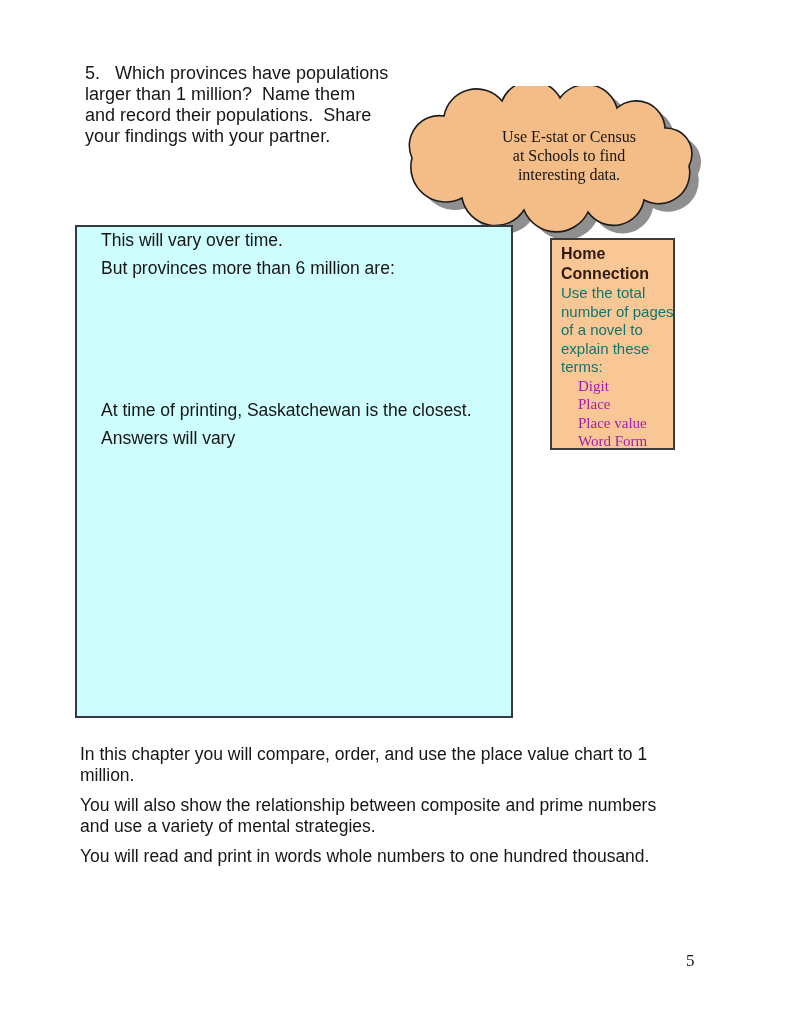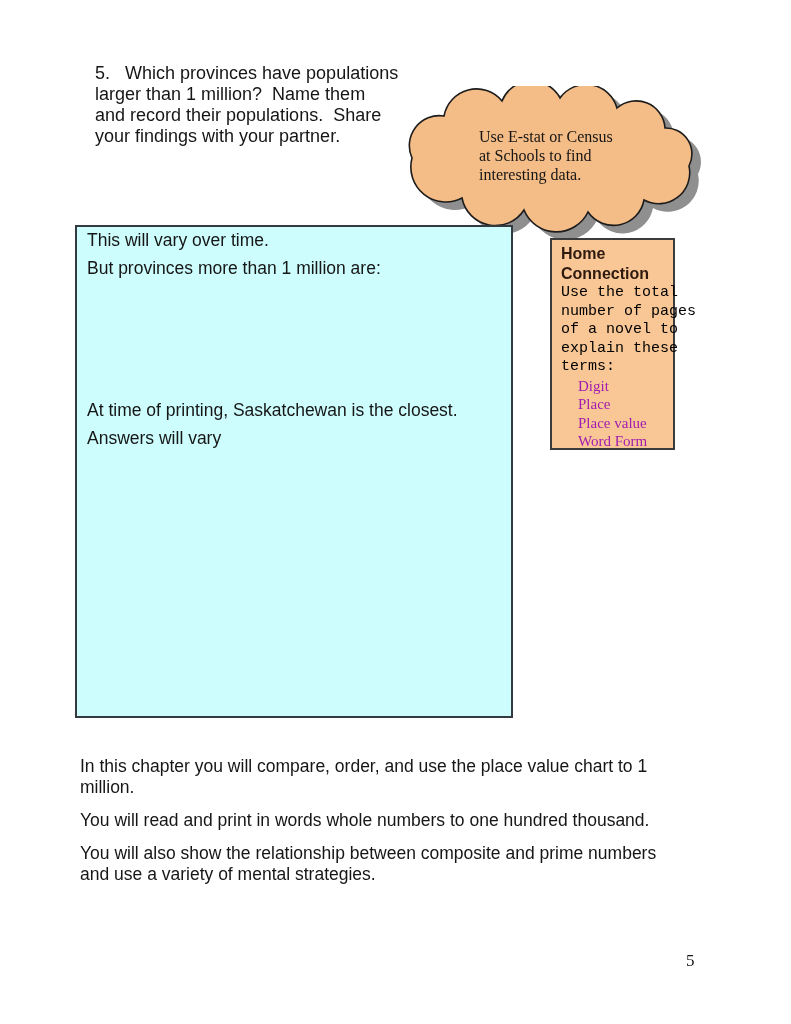--- a/index.html
+++ b/index.html
@@ -3,85 +3,85 @@
 <meta charset="utf-8">
 <style>
   html,body { margin:0; padding:0; background:#ffffff; }
   .page {
     position:relative; width:791px; height:1024px; background:#ffffff;
     font-family:"Liberation Sans", sans-serif; color:#161616; overflow:hidden;
   }
   .abs { position:absolute; }
   .lines { white-space:pre; }
   
-  .q-text { left:95px; top:63px; width:340px; font-size:18px; line-height:21px; }
+  .q-text { left:85px; top:63px; width:340px; font-size:18px; line-height:21px; }
   
   .cloud-svg { left:400px; top:86px; }
   .cloud-text {
     left:479px; top:127px; width:180px;
-    font-family:"Liberation Serif", serif; font-size:16px; line-height:19px;
+    font-family:"Liberation Serif", serif; font-size:16px; line-height:19px;text-align:center;
   }
   
   .answer-box {
     left:75px; top:225px; width:438px; height:493px;
     box-sizing:border-box; border:2px solid #a16207; background:#cdfdfd;
-    padding:3px 6px 0 10px;
+    padding:3px 6px 0 24px;
   }
   .answer-box .para { font-size:17.5px; line-height:21px; margin:0 0 7px 0; }
   .answer-spacer { height:114px; }
   
   .hc-box {
     left:550px; top:238px; width:125px; height:212px;
     box-sizing:border-box; border:2px solid #3c3c3c; background:#f8c795;
     padding:4px 3px 0 9px;
   }
   .hc-title { font-weight:bold; font-size:16px; line-height:20px; letter-spacing:0px; }
   .hc-body {
-    font-family:Liberation Mono, monospace; font-size:15px; line-height:18.5px; color:#000000;
+    font-family:Liberation Sans, sans-serif; font-size:15px; line-height:18.5px; color:#0f766e;
   }
   .hc-terms {
     font-family:"Liberation Serif", serif; font-size:15px; line-height:18.5px;
     padding-left:17px; color:#a21caf;
   }
   
   .overview { left:80px; top:744px; width:660px; font-size:17.5px; line-height:21px; }
-  .overview .para { margin:12px 0 9px 0; }
+  .overview .para { margin:0 0 9px 0; }
   
   .page-num {
     left:686px; top:951px; font-family:"Liberation Serif", serif; font-size:17px;
   }
 </style>
 </head>
 <body>
 
 <div class="page">
 
   <div class="abs q-text lines">5.   Which provinces have populations<br>larger than 1 million?  Name them<br>and record their populations.  Share<br>your findings with your partner.</div>
 
   <svg class="abs cloud-svg" width="306" height="152" viewBox="0 0 306 152">
     <path transform="translate(9,8)" d="M 12,72 A 30,30 0 0 1 44,30 A 33,33 0 0 1 102,15 A 32,32 0 0 1 160,12 A 32,32 0 0 1 217,22 A 29,29 0 0 1 265,42 A 26,26 0 0 1 289,80 A 31,31 0 0 1 244,114 A 31,31 0 0 1 188,126 A 35,35 0 0 1 124,124 A 34,34 0 0 1 62,112 A 35,35 0 0 1 12,72 Z" style="fill: rgb(143, 143, 143);"></path>
     <path stroke-width="1.6" d="M 12,72 A 30,30 0 0 1 44,30 A 33,33 0 0 1 102,15 A 32,32 0 0 1 160,12 A 32,32 0 0 1 217,22 A 29,29 0 0 1 265,42 A 26,26 0 0 1 289,80 A 31,31 0 0 1 244,114 A 31,31 0 0 1 188,126 A 35,35 0 0 1 124,124 A 34,34 0 0 1 62,112 A 35,35 0 0 1 12,72 Z" style="fill: rgb(244, 188, 134); stroke: rgb(28, 28, 28);"></path>
   </svg>
   <div class="abs cloud-text lines">Use E-stat or Census<br>at Schools to find<br>interesting data.</div>
 
   <div class="abs answer-box" style="background-color: rgb(205, 253, 253); border-color: rgb(51, 58, 64);">
     <div class="para lines">This will vary over time.</div>
-    <div class="para lines">But provinces more than 1 million are:</div>
+    <div class="para lines">But provinces more than 6 million are:</div>
     <div class="answer-spacer"></div>
     <div class="para lines">At time of printing, Saskatchewan is the closest.</div>
     <div class="para lines">Answers will vary</div>
   </div>
 
   <div class="abs hc-box" style="background-color: rgb(248, 199, 149); border-color: rgb(60, 60, 60);">
     <div class="hc-title lines" style="color: rgb(46, 26, 14);">Home<br>Connection</div>
     <div class="hc-body lines">Use the total<br>number of pages<br>of a novel to<br>explain these<br>terms:</div>
     <div class="hc-terms lines">Digit<br>Place<br>Place value<br>Word Form</div>
   </div>
 
   <div class="abs overview">
     <div class="para lines">In this chapter you will compare, order, and use the place value chart to 1<br>million.</div>
+    <div class="para lines">You will also show the relationship between composite and prime numbers<br>and use a variety of mental strategies.</div>
     <div class="para lines">You will read and print in words whole numbers to one hundred thousand.</div>
-    <div class="para lines">You will also show the relationship between composite and prime numbers<br>and use a variety of mental strategies.</div>
   </div>
 
   <div class="abs page-num">5</div>
 
 </div>
 
 </body></html>

